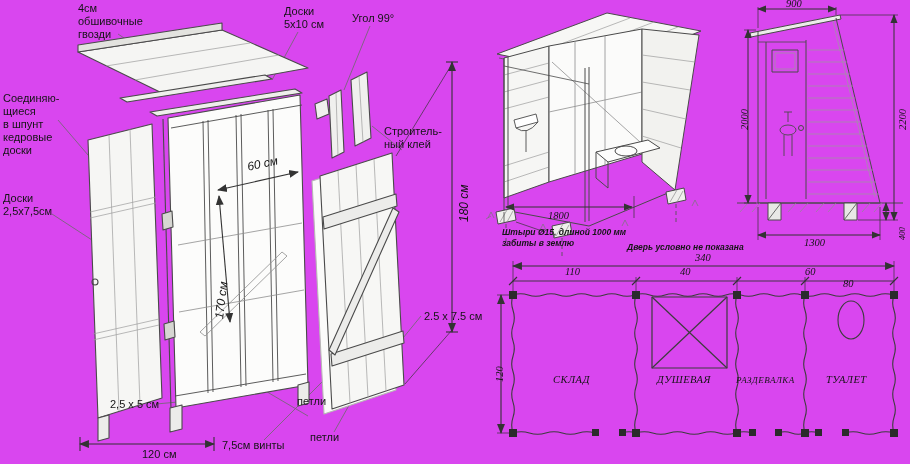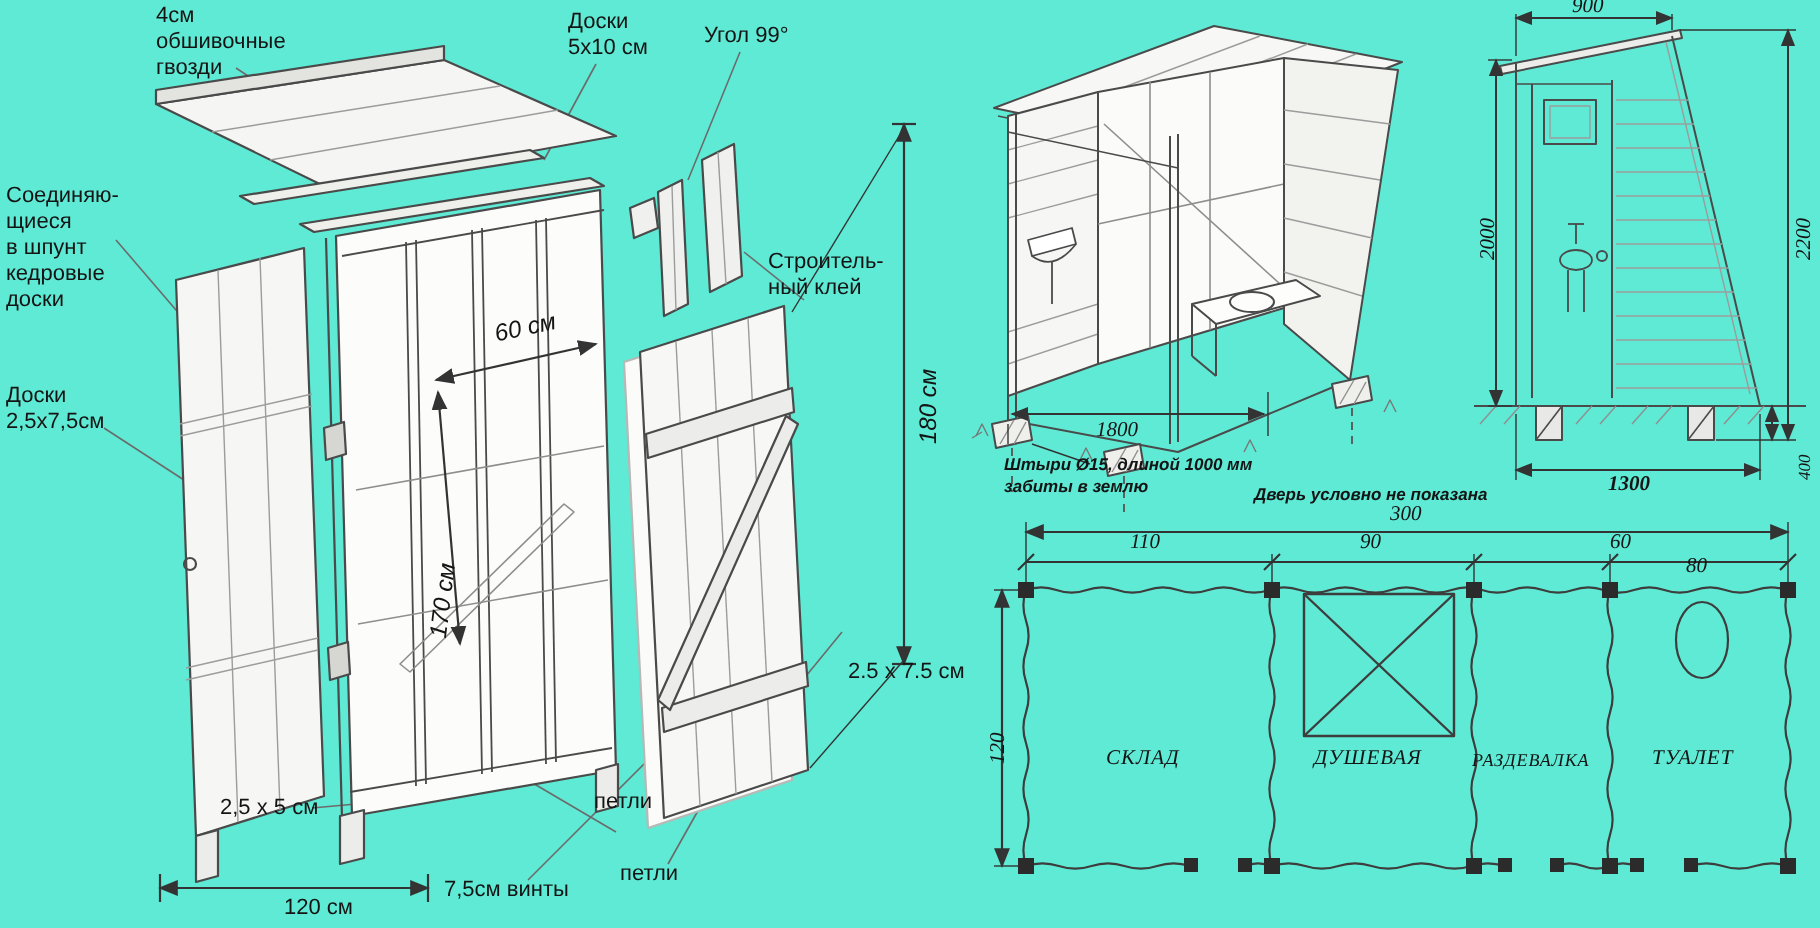--- a/index.html
+++ b/index.html
@@ -1,16 +1,16 @@
 <!DOCTYPE html>
 <html><head>
 <meta charset="utf-8">
 <style>
   html,body{margin:0;padding:0;background:#fff;}
-  .page{position:relative;width:910px;height:464px;background:#5eead4;overflow:hidden;
+  .page{position:relative;width:910px;height:464px;background:#d946ef;overflow:hidden;
         font-family:"Liberation Sans",sans-serif;color:#111;}
   .lbl{position:absolute;font-size:11px;line-height:1.18;white-space:pre-line;color:#141414;}
   .dimtxt{font-size:12px;font-style:italic;}
   .plandim{font-family:"Liberation Serif",serif;font-style:italic;font-size:10.5px;}
   .room{font-family:"Liberation Serif",serif;font-style:italic;font-size:10.5px;letter-spacing:.5px;}
   .note{font-size:8.5px;font-weight:bold;font-style:italic;line-height:1.25;}
   .rotl{transform:rotate(-90deg);transform-origin:left top;}
   svg{position:absolute;left:0;top:0;}
 </style>
 </head>
@@ -355,41 +355,41 @@
 в шпунт
 кедровые
 доски</div>
 <div class="lbl" style="left:3px;top:192px;">Доски
 2,5x7,5см</div>
 <div class="lbl" style="left:384px;top:125px;">Строитель-
 ный клей</div>
 <div class="lbl dimtxt" style="left:246px;top:160px;transform:rotate(-12deg);transform-origin:left top;">60 см</div>
 <div class="lbl dimtxt" style="left:212px;top:318px;transform:rotate(-83deg);transform-origin:left top;">170 см</div>
 <div class="lbl dimtxt rotl" style="left:457px;top:222px;">180 см</div>
-<div class="lbl" style="left:424px;top:310px;margin-top:20px;">2.5 x 7.5 см</div>
+<div class="lbl" style="left:424px;top:310px;">2.5 x 7.5 см</div>
 <div class="lbl" style="left:110px;top:398px;">2,5 x 5 см</div>
 <div class="lbl" style="left:297px;top:395px;">петли</div>
 <div class="lbl" style="left:222px;top:439px;">7,5см винты</div>
 <div class="lbl" style="left:310px;top:431px;">петли</div>
 <div class="lbl" style="left:118px;top:448px;margin-left:24px;">120 см</div>
 
 <div class="lbl plandim" style="left:548px;top:210px;">1800</div>
 <div class="lbl note" style="left:502px;top:227px;">Штыри Ø15, длиной 1000 мм
 забиты в землю</div>
 <div class="lbl note" style="left:627px;top:242px;">Дверь условно не показана</div>
 
 <div class="lbl plandim" style="left:786px;top:-2px;">900</div>
 <div class="lbl plandim rotl" style="left:897px;top:130px;">2200</div>
 <div class="lbl plandim rotl" style="left:739px;top:130px;">2000</div>
-<div class="lbl plandim" style="left:804px;top:237px;font-weight:bold;">1300</div>
+<div class="lbl plandim" style="left:804px;top:237px;">1300</div>
 <div class="lbl plandim rotl" style="left:897px;top:240px;font-size:8.5px;">400</div>
 
-<div class="lbl plandim" style="left:695px;top:252px;">300</div>
+<div class="lbl plandim" style="left:695px;top:252px;">340</div>
 <div class="lbl plandim" style="left:565px;top:266px;">110</div>
-<div class="lbl plandim" style="left:680px;top:266px;">90</div>
+<div class="lbl plandim" style="left:680px;top:266px;">40</div>
 <div class="lbl plandim" style="left:764px;top:266px;padding-left:41px;">60</div>
 <div class="lbl plandim" style="left:843px;top:278px;">80</div>
 <div class="lbl plandim rotl" style="left:494px;top:382px;">120</div>
 <div class="lbl room" style="left:553px;top:374px;">СКЛАД</div>
 <div class="lbl room" style="left:657px;top:374px;">ДУШЕВАЯ</div>
 <div class="lbl room" style="left:736px;top:375px;font-size:9px;">РАЗДЕВАЛКА</div>
 <div class="lbl room" style="left:826px;top:374px;">ТУАЛЕТ</div>
 
 </div>
 

